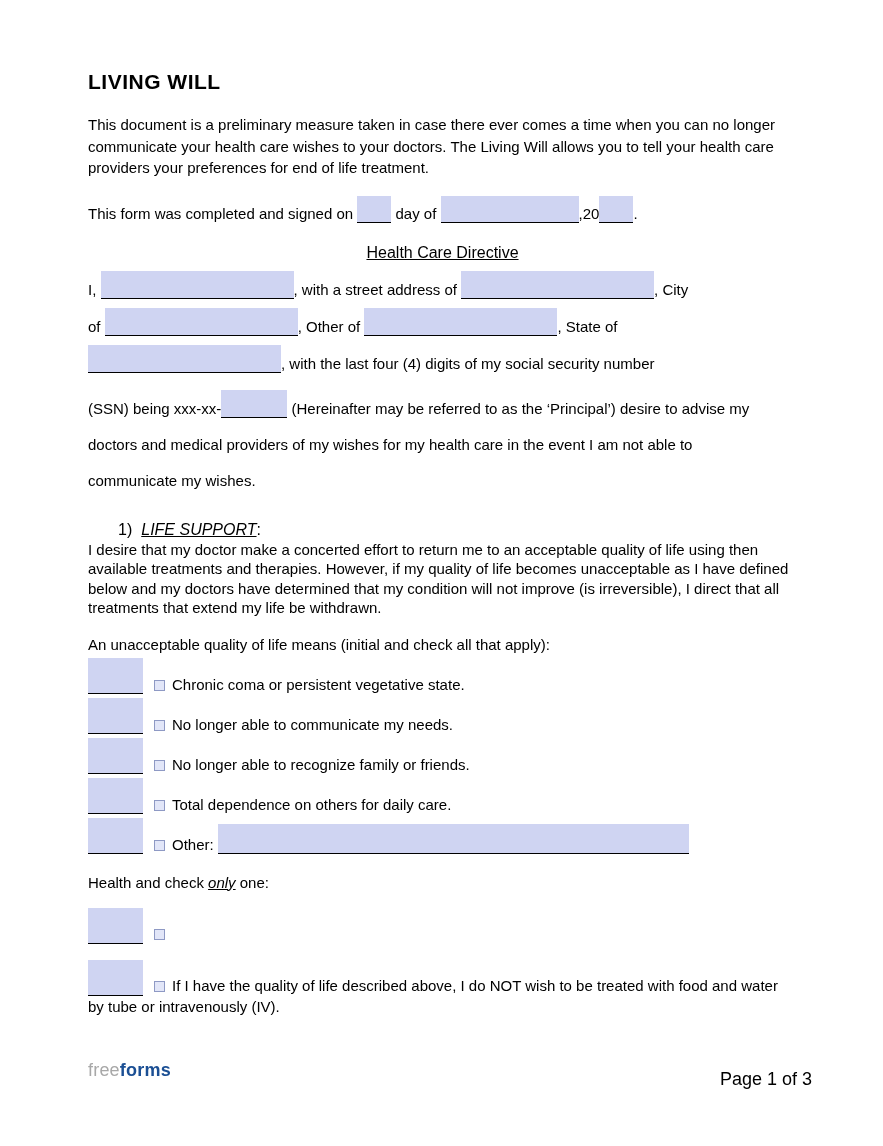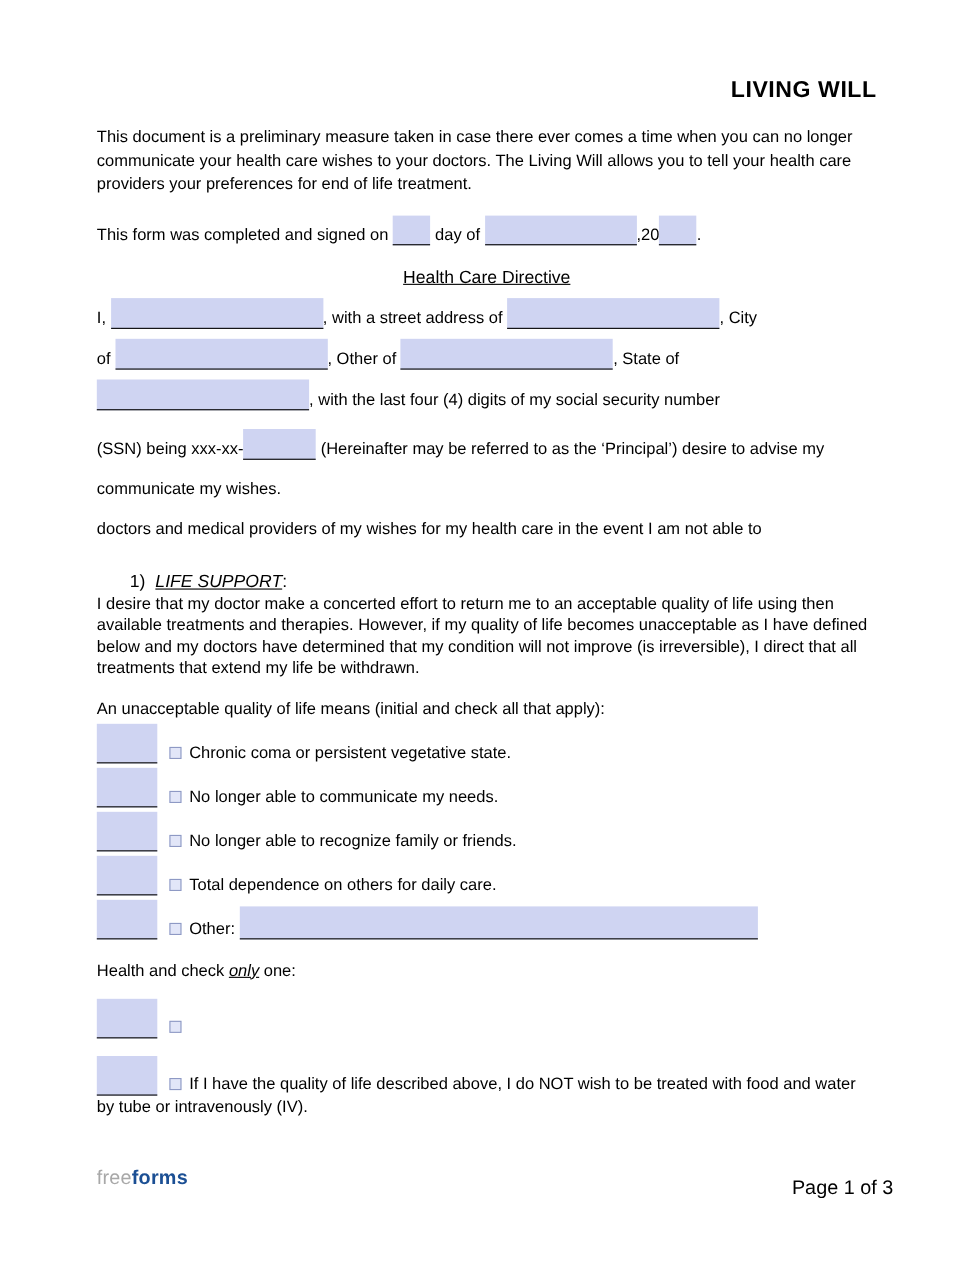--- a/index.html
+++ b/index.html
@@ -6,21 +6,21 @@
   html,body { background:#fff; }
   body {
     width:883px; height:1146px; position:relative;
     font-family:"Liberation Sans", sans-serif;
     font-size:15px; color:#000;
     overflow:hidden;
   }
   .content { position:absolute; left:88px; top:0; width:709px; }
 
   .doc-title {
-    margin-top:70px; text-align:right;
+    margin-top:70px; text-align:left;
     font-size:21px; font-weight:bold; letter-spacing:0.5px;
   }
 
   .intro { margin-top:20px; line-height:21.5px; }
 
   
   .field {
     display:inline-block;
     background:#cfd4f2;
     border-bottom:1px solid #000;
@@ -100,23 +100,23 @@
 
   <div class="fill-line">
     <span class="field f-state"></span><span>, with the last four (4) digits of my social security number</span>
   </div>
 
   <div class="fill-line texty">
     <span>(SSN) being xxx-xx-</span><span class="field f-ssn"></span>
     <span>(Hereinafter may be referred to as the ‘Principal’) desire to advise my</span>
   </div>
 
+  <div class="fill-line texty">doctors and medical providers of my wishes for my health care in the event I am not able to</div>
+
   <div class="fill-line texty">communicate my wishes.</div>
-
-  <div class="fill-line texty">doctors and medical providers of my wishes for my health care in the event I am not able to</div>
 
   <div class="ls-heading">
     <span class="num">1)</span><span class="ital">LIFE SUPPORT</span><span>:</span>
   </div>
 
   <div class="ls-para">I desire that my doctor make a concerted effort to return me to an acceptable quality of life using then available treatments and therapies. However, if my quality of life becomes unacceptable as I have defined below and my doctors have determined that my condition will not improve (is irreversible), I direct that all treatments that extend my life be withdrawn.</div>
 
   <div class="apply-prompt">An unacceptable quality of life means (initial and check all that apply):</div>
 
   <div class="check-row">

